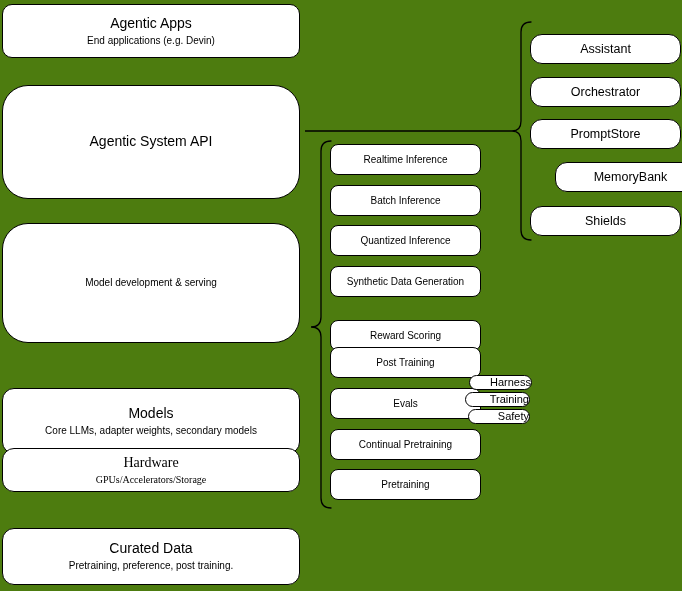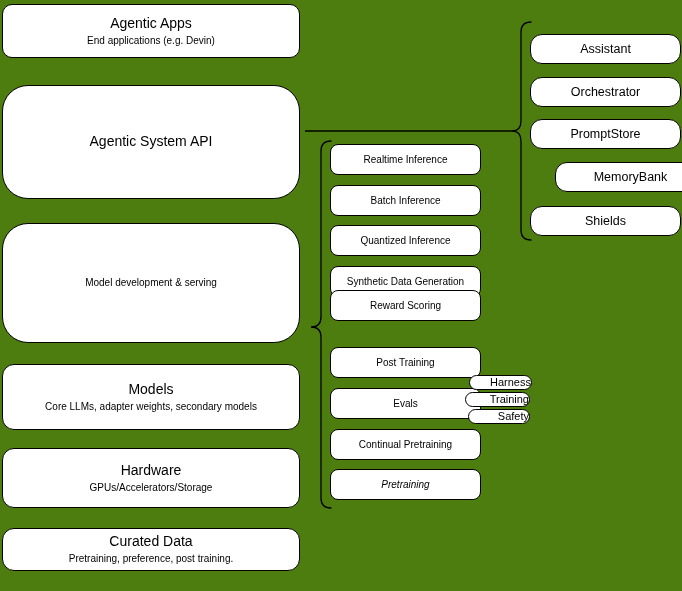--- a/index.html
+++ b/index.html
@@ -80,60 +80,60 @@
   </div>
 
   <div class="node lbox r26" style="top:85px; height:114px;">
     <div class="title">Agentic System API</div>
   </div>
 
   <div class="node lbox r26" style="top:223px; height:120px;">
     <div class="subtitle">Model development &amp; serving</div>
   </div>
 
-  <div class="node lbox r12" style="top:364px; height:66px;">
+  <div class="node lbox r12" style="top:388px; height:66px;">
     <div class="title">Models</div>
     <div class="subtitle">Core LLMs, adapter weights, secondary models</div>
   </div>
 
-  <div class="node lbox r12" style="top:448px; height:60px;">
+  <div class="node lbox r12" style="top:448px; height:44px;font-family:Liberation Serif, serif;">
     <div class="title">Hardware</div>
     <div class="subtitle">GPUs/Accelerators/Storage</div>
   </div>
 
-  <div class="node lbox r12" style="top:528px; height:43px;">
+  <div class="node lbox r12" style="top:528px; height:57px;">
     <div class="title">Curated Data</div>
     <div class="subtitle">Pretraining, preference, post training.</div>
   </div>
 
   <div class="node mbox" style="top:144px;">
     <span>Realtime Inference</span>
   </div>
   <div class="node mbox" style="top:185px;">
     <span>Batch Inference</span>
   </div>
   <div class="node mbox" style="top:225px;">
     <span>Quantized Inference</span>
   </div>
   <div class="node mbox" style="top:266px;">
     <span>Synthetic Data Generation</span>
   </div>
-  <div class="node mbox" style="top:290px;align-items:center;">
+  <div class="node mbox" style="top:320px;align-items:center;">
     <span>Reward Scoring</span>
   </div>
   <div class="node mbox" style="top:347px;">
     <span>Post Training</span>
   </div>
   <div class="node mbox" style="top:388px;">
     <span>Evals</span>
   </div>
   <div class="node mbox" style="top:429px;">
     <span>Continual Pretraining</span>
   </div>
-  <div class="node mbox" style="top:469px;font-style:italic;">
+  <div class="node mbox" style="top:469px;">
     <span>Pretraining</span>
   </div>
 
   <div class="pill" style="left:469px; top:375px; width:63px;">
     <span>Harness</span>
   </div>
   <div class="pill" style="left:465px; top:392px; width:65px;">
     <span>Training</span>
   </div>
   <div class="pill" style="left:468px; top:409px; width:62px;">

